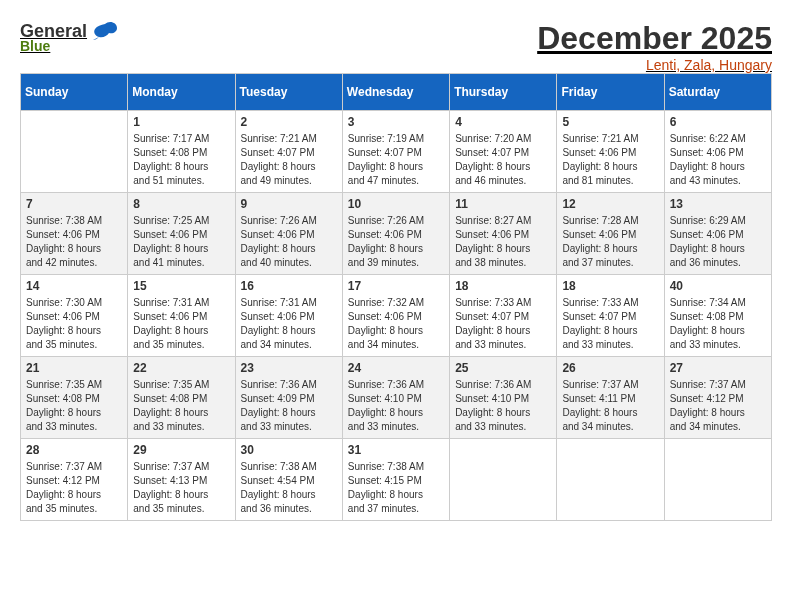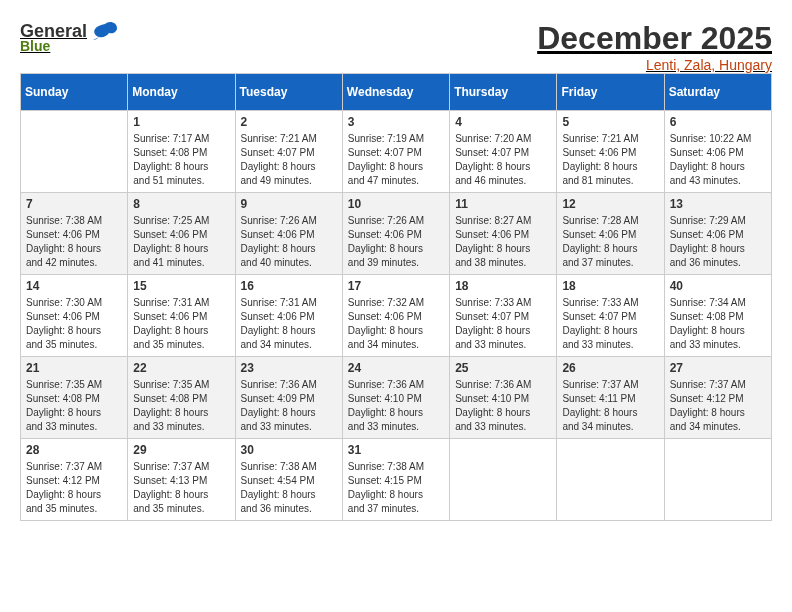--- a/index.html
+++ b/index.html
@@ -153,21 +153,21 @@
           <div class="day-info">
             <div>Sunrise: 7:21 AM</div>
             <div>Sunset: 4:06 PM</div>
             <div>Daylight: 8 hours</div>
             <div>and 81 minutes.</div>
           </div>
         </td>
         <td>
           <div class="day-number">6</div>
           <div class="day-info">
-            <div>Sunrise: 10:22 AM</div>
+            <div>Sunrise: 6:22 AM</div>
             <div>Sunset: 4:06 PM</div>
             <div>Daylight: 8 hours</div>
             <div>and 43 minutes.</div>
           </div>
         </td>
       </tr>
       <tr class="row-shaded">
         <td>
           <div class="day-number">7</div>
           <div class="day-info">
@@ -218,21 +218,21 @@
           <div class="day-info">
             <div>Sunrise: 7:28 AM</div>
             <div>Sunset: 4:06 PM</div>
             <div>Daylight: 8 hours</div>
             <div>and 37 minutes.</div>
           </div>
         </td>
         <td>
           <div class="day-number">13</div>
           <div class="day-info">
-            <div>Sunrise: 7:29 AM</div>
+            <div>Sunrise: 6:29 AM</div>
             <div>Sunset: 4:06 PM</div>
             <div>Daylight: 8 hours</div>
             <div>and 36 minutes.</div>
           </div>
         </td>
       </tr>
       <tr class="row-white">
         <td>
           <div class="day-number">14</div>
           <div class="day-info">

